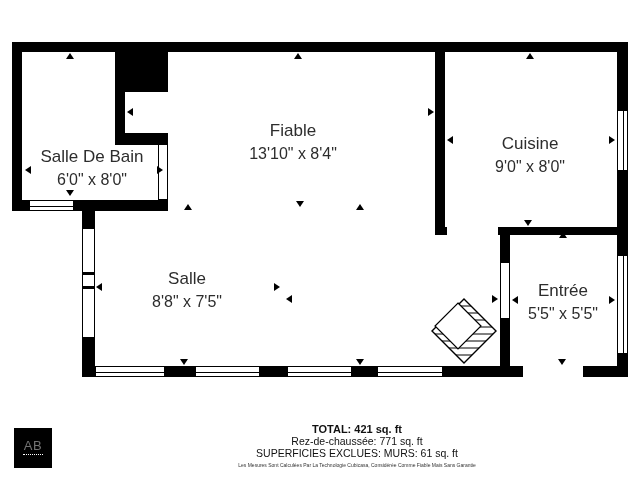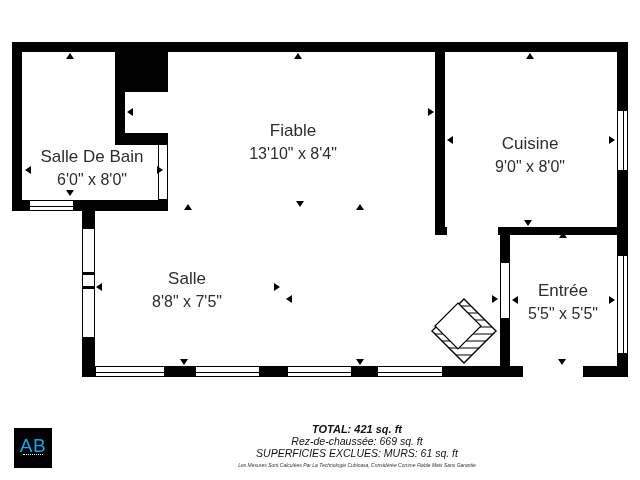--- a/index.html
+++ b/index.html
@@ -14,27 +14,27 @@
   .mullion{position:absolute;background:#000;}
   .door-v{position:absolute;background:#fff;border-left:1px solid #000;border-right:1px solid #000;box-sizing:border-box;}
   .arrow{position:absolute;width:0;height:0;}
   .ar-up{border-left:4px solid transparent;border-right:4px solid transparent;border-bottom:6px solid #000;}
   .ar-down{border-left:4px solid transparent;border-right:4px solid transparent;border-top:6px solid #000;}
   .ar-left{border-top:4px solid transparent;border-bottom:4px solid transparent;border-right:6px solid #000;}
   .ar-right{border-top:4px solid transparent;border-bottom:4px solid transparent;border-left:6px solid #000;}
   .room-label{position:absolute;transform:translateX(-50%);text-align:center;color:#2d2d2d;white-space:nowrap;}
   .room-name{font-size:17px;line-height:22px;}
   .room-dims{font-size:16px;line-height:23px;}
-  .summary{position:absolute;left:157px;top:423px;width:400px;text-align:center;color:#111;font-style:italic;}
+  .summary{position:absolute;left:157px;top:423px;width:400px;text-align:center;color:#111;}
   .sum-total{font-size:11px;font-weight:bold;line-height:12px;}
   .sum-line{font-size:10.5px;line-height:12px;}
   .sum-disclaimer{font-size:5px;line-height:8px;margin-top:2px;color:#333;}
   .logo{position:absolute;left:14px;top:428px;width:38px;height:40px;background:#000;
         display:flex;flex-direction:column;align-items:center;justify-content:center;}
-  .logo-text{color:#0ea5e9;font-size:19px;line-height:13px;letter-spacing:0.5px;text-align:center;}
+  .logo-text{color:#737373;font-size:13px;line-height:13px;letter-spacing:0.5px;text-align:center;}
   .logo-sub{width:20px;height:2px;margin-top:2px;border-top:1px dotted #fff;}
   .stairs{position:absolute;left:429px;top:296px;}
 </style>
 </head>
 <body>
 
 <div class="canvas">
 
   <div class="wall" style="left:12px;top:42px;width:616px;height:10px;"></div>
   <div class="wall" style="left:12px;top:42px;width:10px;height:169px;"></div>
@@ -137,21 +137,21 @@
     <div class="room-name">Salle</div>
     <div class="room-dims">8'8" x 7'5"</div>
   </div>
   <div class="room-label" style="left:563px;top:280px;">
     <div class="room-name">Entrée</div>
     <div class="room-dims">5'5" x 5'5"</div>
   </div>
 
   <div class="summary">
     <div class="sum-total">TOTAL: 421 sq. ft</div>
-    <div class="sum-line">Rez-de-chaussée: 669 sq. ft</div>
+    <div class="sum-line">Rez-de-chaussée: 771 sq. ft</div>
     <div class="sum-line">SUPERFICIES EXCLUES: MURS: 61 sq. ft</div>
     <div class="sum-disclaimer">Les Mesures Sont Calculées Par La Technologie Cubicasa, Considérée Comme Fiable Mais Sans Garantie</div>
   </div>
 
   <div class="logo">
     <div class="logo-text">AB</div>
     <div class="logo-sub"></div>
   </div>
 
 </div>

